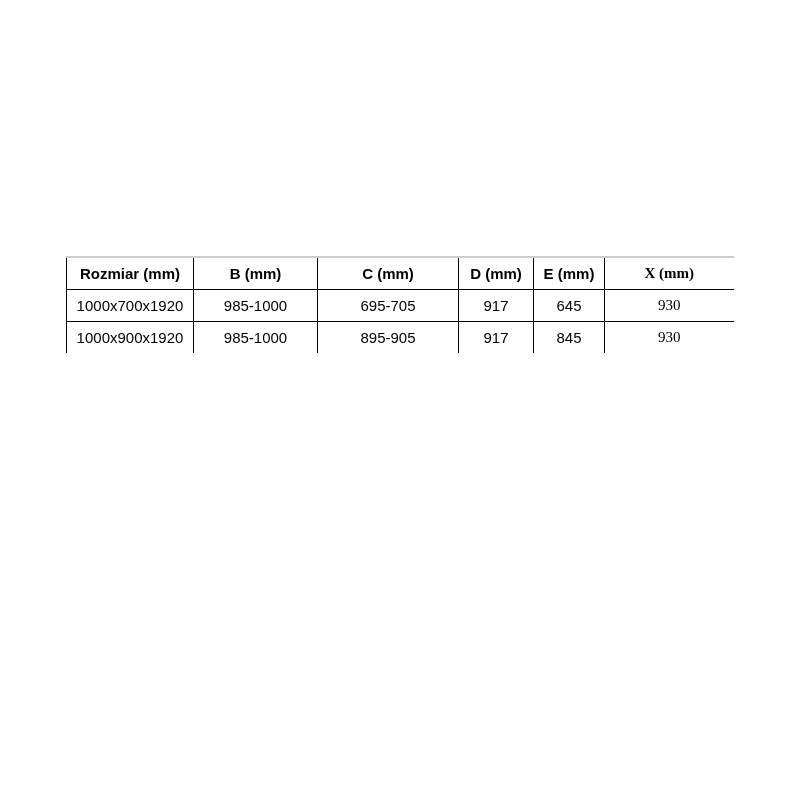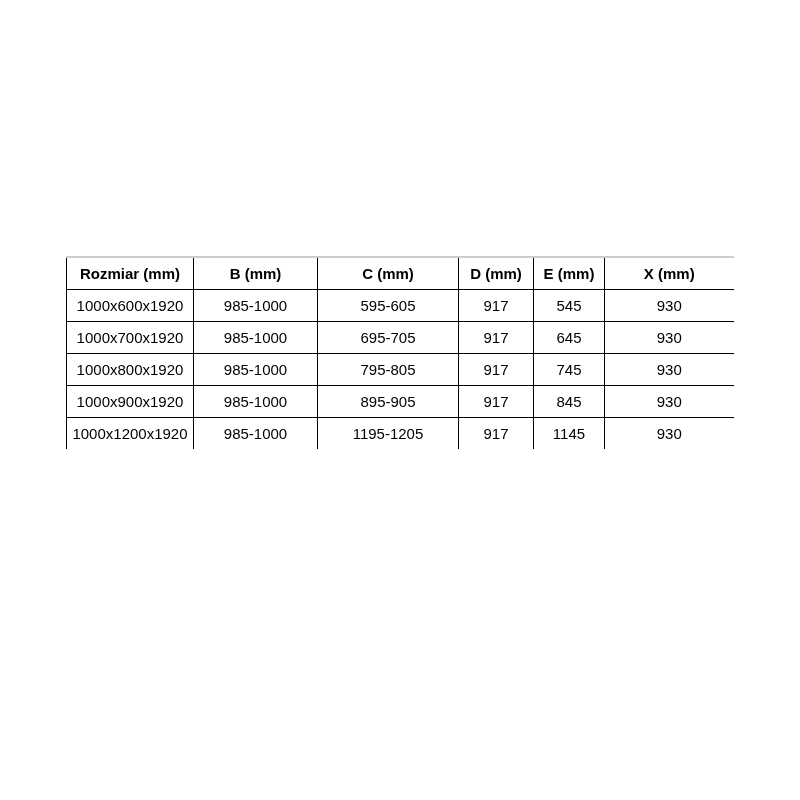--- a/index.html
+++ b/index.html
@@ -41,21 +41,21 @@
     height: 31px;
     padding: 0 2px;
     text-align: center;
     vertical-align: middle;
     white-space: nowrap;
     overflow: hidden;
   }
   .spec-table th { font-weight: bold; }
   .spec-table td { font-weight: normal; }
   .spec-table th:last-child,
-  .spec-table td:last-child { border-right: none; }
+  .spec-table td:last-child { border-right: none; font-family: Liberation Serif, serif; }
   .spec-table tr:last-child td { border-bottom: none; }
 </style>
 </head>
 <body>
 
 <div class="page">
   <div class="table-wrap">
     <table class="spec-table">
       <colgroup>
         <col style="width:127px">
@@ -70,55 +70,31 @@
           <th>Rozmiar (mm)</th>
           <th>B (mm)</th>
           <th>C (mm)</th>
           <th>D (mm)</th>
           <th>E (mm)</th>
           <th>X (mm)</th>
         </tr>
       </thead>
       <tbody>
         <tr>
-          <td>1000x600x1920</td>
-          <td>985-1000</td>
-          <td>595-605</td>
-          <td>917</td>
-          <td>545</td>
-          <td>930</td>
-        </tr>
-        <tr>
           <td>1000x700x1920</td>
           <td>985-1000</td>
           <td>695-705</td>
           <td>917</td>
           <td>645</td>
-          <td>930</td>
-        </tr>
-        <tr>
-          <td>1000x800x1920</td>
-          <td>985-1000</td>
-          <td>795-805</td>
-          <td>917</td>
-          <td>745</td>
           <td>930</td>
         </tr>
         <tr>
           <td>1000x900x1920</td>
           <td>985-1000</td>
           <td>895-905</td>
           <td>917</td>
           <td>845</td>
           <td>930</td>
         </tr>
-        <tr>
-          <td>1000x1200x1920</td>
-          <td>985-1000</td>
-          <td>1195-1205</td>
-          <td>917</td>
-          <td>1145</td>
-          <td>930</td>
-        </tr>
       </tbody>
     </table>
   </div>
 </div>
 
 </body></html>

